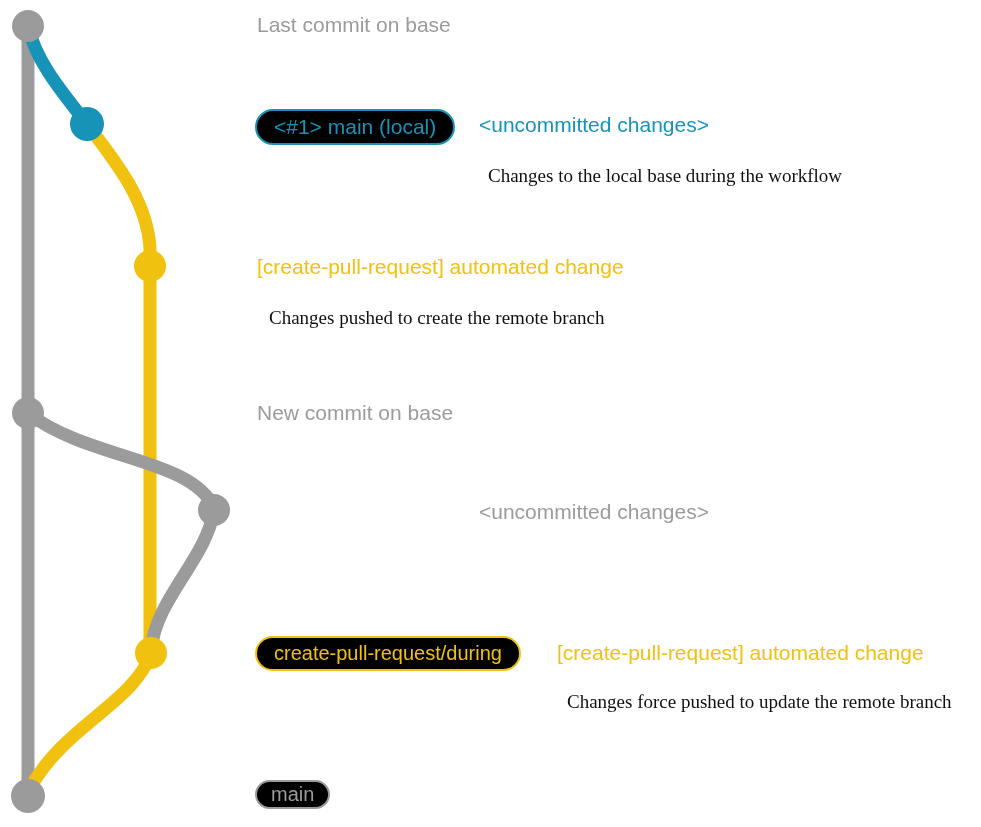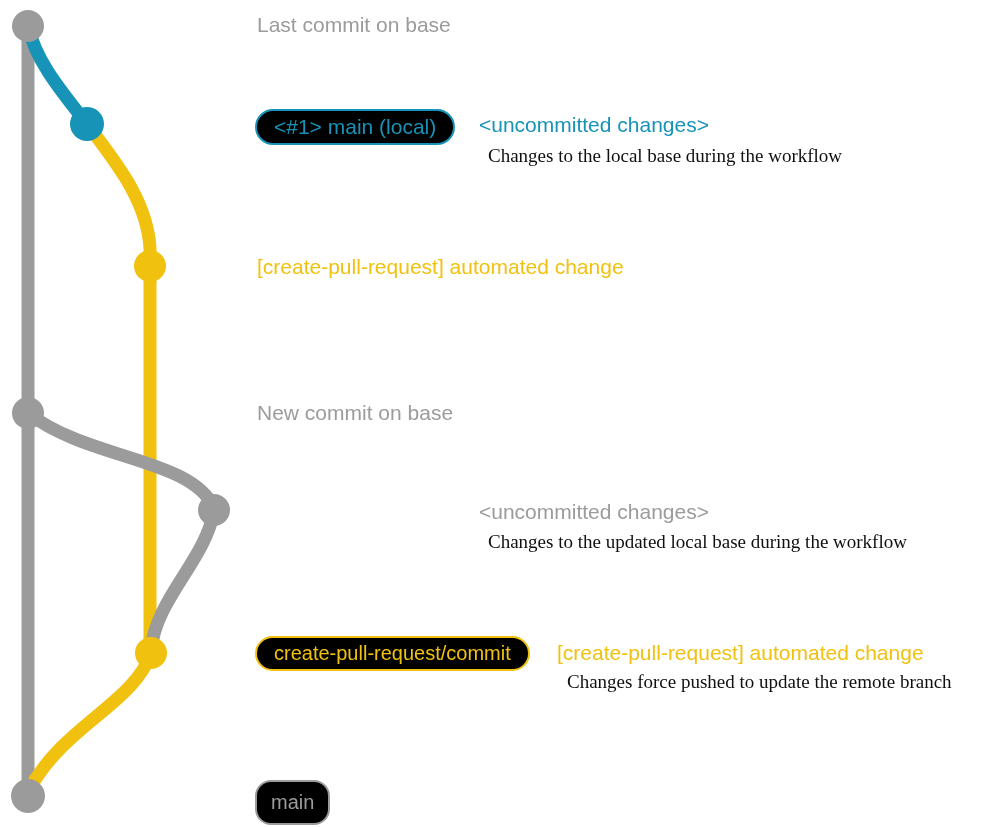--- a/index.html
+++ b/index.html
@@ -8,31 +8,31 @@
   html,body{margin:0;padding:0;background:#fff;}
   .canvas{
     position:relative;width:981px;height:827px;background:#fff;overflow:hidden;
     font-family:"Liberation Sans","DejaVu Sans",sans-serif;
   }
   .abs{position:absolute;white-space:nowrap;line-height:1.15;}
   .h{font-size:21px;}
   .gray{color:var(--gray);} .blue{color:var(--blue);} .gold{color:var(--gold);}
   .serif{
     font-family:"Liberation Serif","DejaVu Serif",serif;
-    font-size:19px;color:var(--ink);
+    font-size:19px;color:var(--ink);margin-top:20px;
   }
   .badge{
     position:absolute;box-sizing:border-box;white-space:nowrap;
     border:2px solid;border-radius:18px;padding:4px 17px;font-size:21px;
     background:#000000;
   }
   .badge.blue{border-color:var(--blue);color:var(--blue);}
   .badge.grayb{border-color:var(--gray);color:var(--gray);}
   .badge.goldb{border-color:var(--gold);color:var(--gold);}
-  .badge.small{padding:9px 14px;font-size:20px;border-radius:16px;}
+  .badge.small{padding:1px 14px;font-size:20px;border-radius:16px;}
   .badge.wide{font-size:20px;}
   svg.graph{position:absolute;left:0;top:0;}
   svg .br{fill:none;stroke-width:13;stroke-linecap:round;}
   .st-gray{stroke:var(--gray);} .st-blue{stroke:var(--blue);} .st-gold{stroke:var(--gold);}
   .f-gray{fill:var(--gray);} .f-blue{fill:var(--blue);} .f-gold{fill:var(--gold);}
 </style>
 </head>
 <body>
 
 <div class="canvas">
@@ -54,25 +54,25 @@
     <circle class="f-gray" cx="28" cy="796" r="17"></circle>
   </svg>
 
   <div class="abs h gray" style="left:257px;top:13px">Last commit on base</div>
 
   <div class="badge blue" style="left:255px;top:109px">&lt;#1&gt; main (local)</div>
   <div class="abs h blue" style="left:479px;top:113px">&lt;uncommitted changes&gt;</div>
   <div class="abs serif" style="left:488px;top:145px">Changes to the local base during the workflow</div>
 
   <div class="abs h gold" style="left:257px;top:255px">[create-pull-request] automated change</div>
+  <div class="abs serif" style="left:269px;top:287px">Changes pushed to create the remote branch</div>
 
   <div class="abs h gray" style="left:257px;top:401px">New commit on base</div>
 
   <div class="abs h gray" style="left:479px;top:500px">&lt;uncommitted changes&gt;</div>
-  <div class="abs serif" style="left:488px;top:531px">Changes to the updated local base during the workflow</div>
 
-  <div class="badge goldb wide" style="left:255px;top:636px">create-pull-request/commit</div>
+  <div class="badge goldb wide" style="left:255px;top:636px">create-pull-request/during</div>
   <div class="abs h gold" style="left:557px;top:641px">[create-pull-request] automated change</div>
   <div class="abs serif" style="left:567px;top:671px">Changes force pushed to update the remote branch</div>
 
   <div class="badge grayb small" style="left:255px;top:780px">main</div>
 
 </div>
 
 </body></html>

